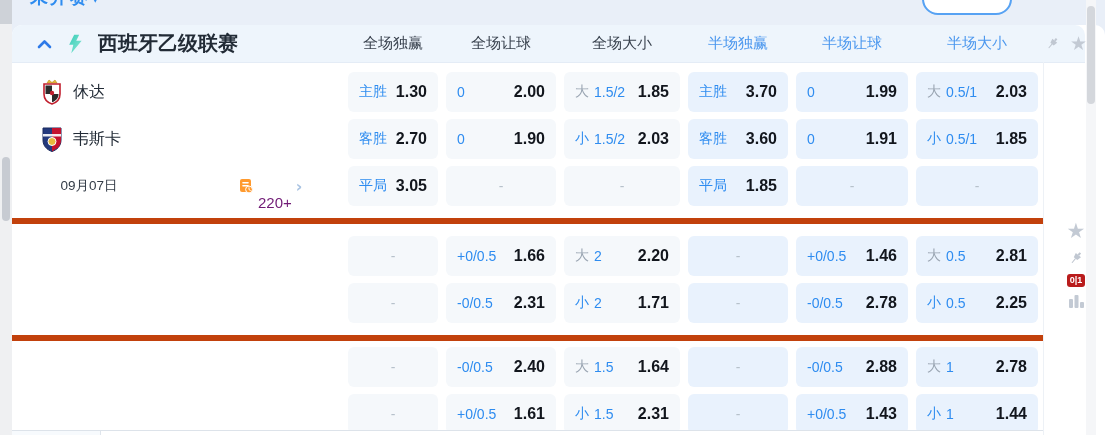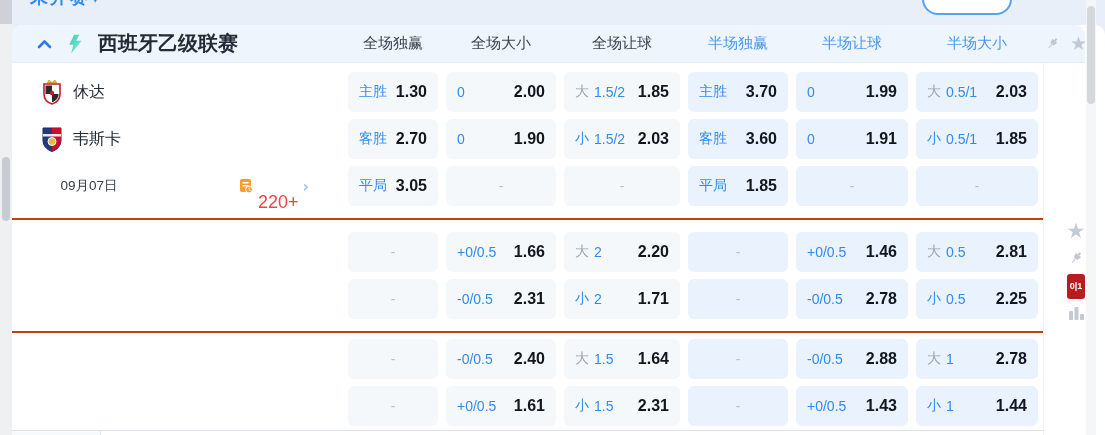--- a/index.html
+++ b/index.html
@@ -31,21 +31,21 @@
   .colheads{position:absolute;left:0;top:0;width:1026px;height:37px;display:grid;
             grid-template-columns:328px 90px 110px 116px 100px 112px 122px;column-gap:8px;align-items:center;}
   .colhead{text-align:center;font-size:15px;}
   .colhead.full{color:#39424e;text-align:center;}
   .colhead.half{color:#4b97ee;}
   .hdr-icons{position:absolute;left:1032px;top:0;height:37px;display:flex;align-items:center;gap:9px;}
   .star-glyph{color:#c3cad4;font-size:19px;line-height:1;cursor:pointer;font-family:"DejaVu Sans",sans-serif;}
 
   
   .blocks{position:absolute;left:0;top:37px;width:1031px;}
-  .block{border-bottom:2px solid #c2410c;}
+  .block{border-bottom:6px solid #c2410c;}
   .block.b1{padding:10px 0 12px 0;}
   .block.b2{padding:12px 0 12px 0;}
   .block.b3{padding:6px 0 8px 0;}
   .row{display:grid;grid-template-columns:328px 90px 110px 116px 100px 112px 122px;column-gap:8px;
        height:40px;margin-bottom:7px;align-items:stretch;}
   .row:last-child{margin-bottom:0;}
 
   .cell{border-radius:6px;display:flex;align-items:center;justify-content:space-between;
         padding:0 11px;font-size:14px;cursor:pointer;}
   .cell.full{background:#f5f8fb;}
@@ -56,29 +56,29 @@
   .lab{color:#2e8cf0;}
   .lab.muted{color:#9aa5b2;}
   .val{font-weight:700;font-size:16px;color:#12161d;}
 
   
   .namecell{display:flex;align-items:center;padding-left:28px;gap:9px;}
   .team-name{font-size:16px;color:#222b36;font-weight:500;}
   .infocell{display:flex;align-items:center;padding-left:28px;position:relative;}
   .datetime{width:98px;text-align:center;font-size:13.5px;color:#333c47;line-height:1.5;}
   .markets{position:absolute;left:226px;display:flex;align-items:center;gap:4px;cursor:pointer;}
-  .markets .cnt{color:#ef4444;font-size:18px;margin-top:32px;}
+  .markets .cnt{color:#701a75;font-size:15px;margin-top:32px;}
   .markets .chev{color:#a9c3e2;font-size:16px;font-weight:700;font-family:"DejaVu Sans",sans-serif;}
 
   
   .side-sep{position:absolute;left:1031px;top:37px;width:1px;height:373px;background:#edf1f6;}
   .side-icons{position:absolute;left:1036px;top:196px;width:56px;display:flex;flex-direction:column;
               align-items:center;gap:7px;}
   .badge-01{background:#b91c1c;color:#fff;font-size:9px;font-weight:700;border-radius:3px;
-            padding:8px 3px;line-height:1;cursor:pointer;}
+            padding:2px 3px;line-height:1;cursor:pointer;}
 
   
   .peek{position:absolute;left:0;top:405px;width:1031px;height:5px;background:#fff;border-top:1px solid #dde3ea;}
   .peek-left{width:88px;height:5px;background:#f7fafd;border-right:1px solid #dfe5ec;}
 
   
   .vscroll{position:absolute;left:1086px;top:0;width:10px;height:435px;background:#f5f6f8;z-index:7;}
   .vscroll-thumb{position:absolute;left:1px;top:6px;width:8px;height:98px;background:#d4d7dc;border-radius:4px;}
 
   svg{display:block;}
@@ -92,22 +92,22 @@
     <span>未开赛</span><span class="caret">▾</span>
   </div>
   <div class="top-pill"></div>
 
   <div class="card">
 
     <div class="league-bar">
       <div class="colheads">
         <div></div>
       <div class="colhead full">全场独赢</div>
+          <div class="colhead full">全场让球</div>
           <div class="colhead full">全场大小</div>
-          <div class="colhead full">全场让球</div>
           <div class="colhead half">半场独赢</div>
           <div class="colhead half">半场让球</div>
           <div class="colhead half">半场大小</div>
         </div>
       <div class="league-left">
         <div class="collapse-btn">
           <svg width="15" height="10" viewBox="0 0 15 10">
               <polyline points="2,8 7.5,2.5 13,8" fill="none" stroke="#2e7ae8" stroke-width="2.6" stroke-linecap="round" stroke-linejoin="round"></polyline>
             </svg>
         </div>

